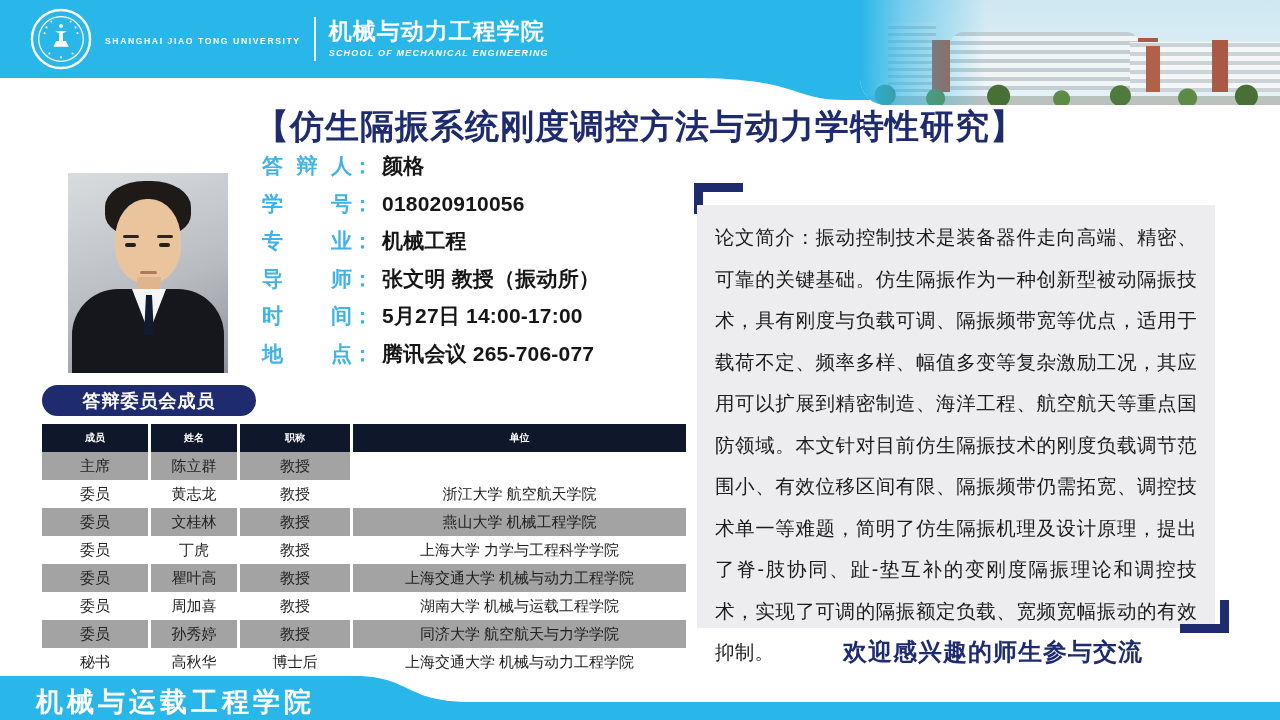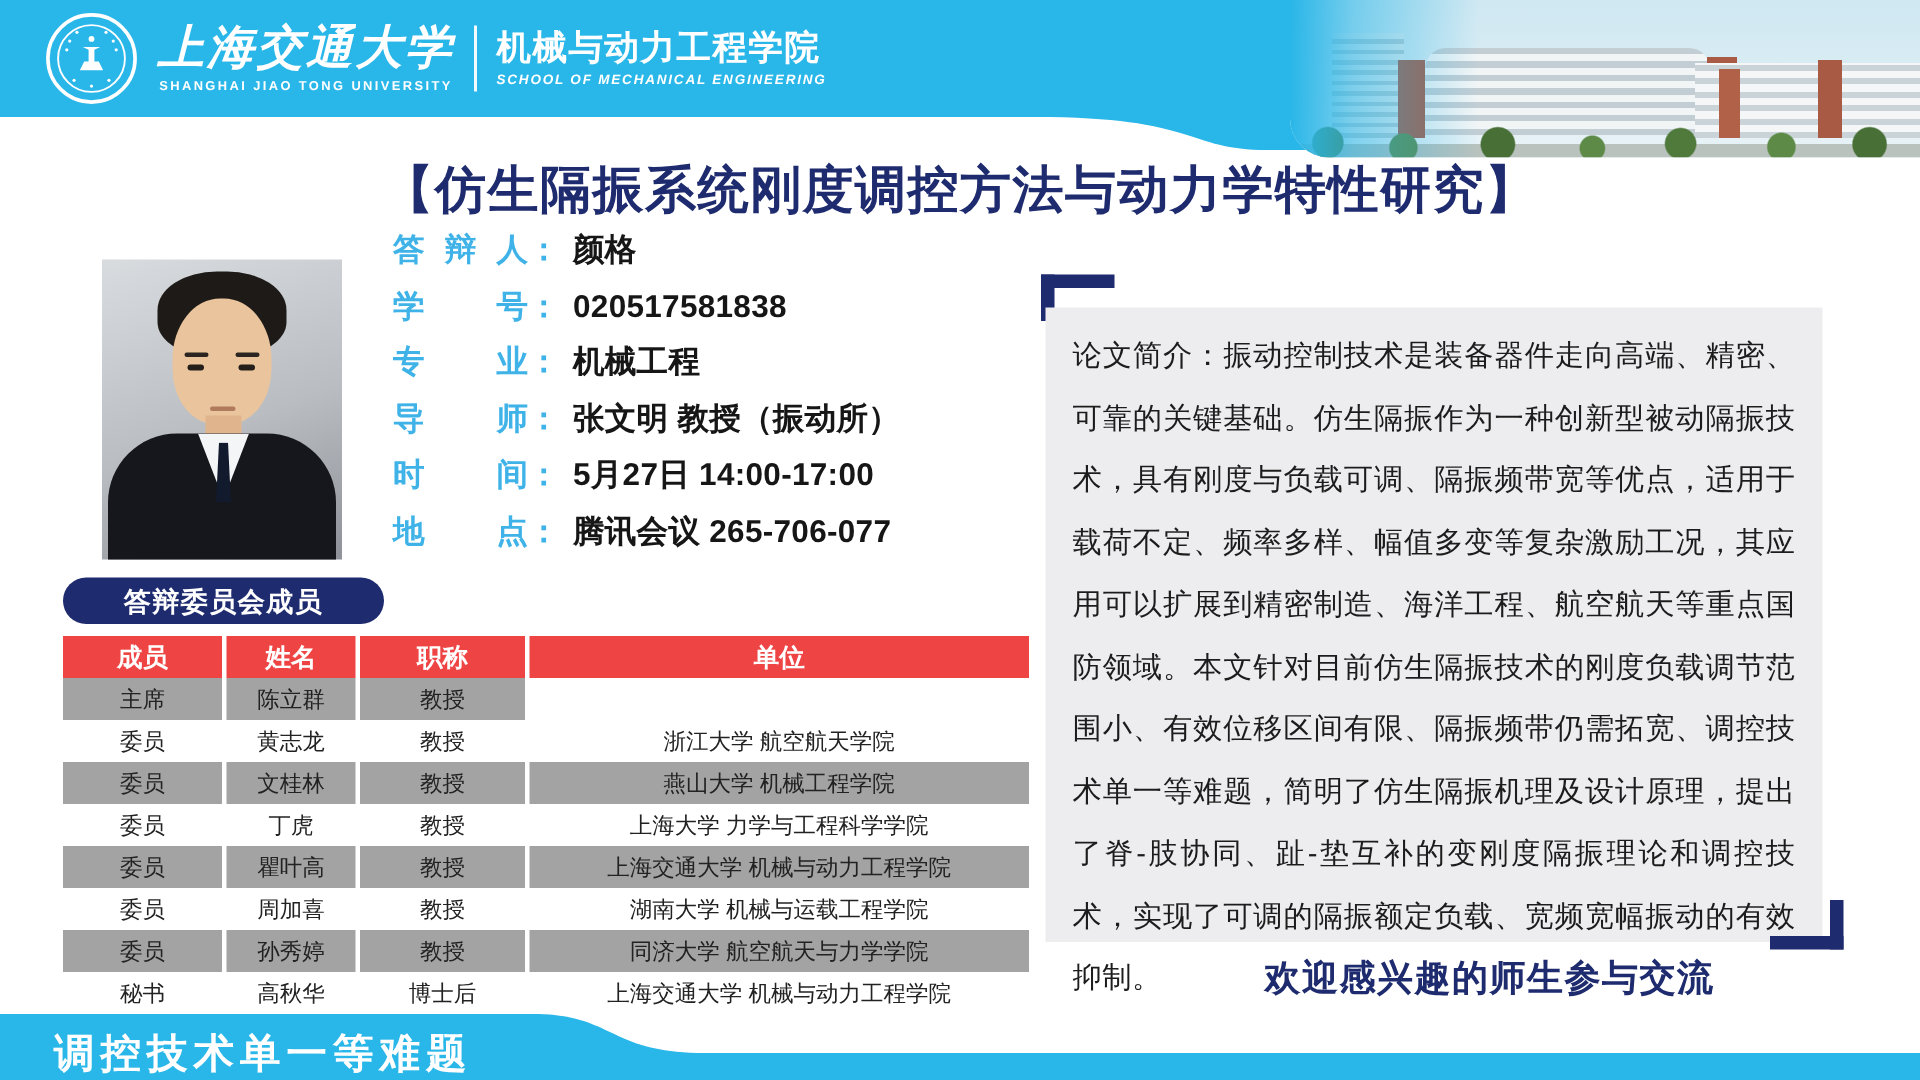--- a/index.html
+++ b/index.html
@@ -66,21 +66,21 @@
     text-align:justify;text-align-last:justify;}
   .info-colon{font-size:21px;font-weight:bold;color:#3fb3e8;margin-right:9px;}
   .info-val{font-size:21px;font-weight:bold;color:#161616;letter-spacing:.2px;}
   
   .badge{position:absolute;left:42px;top:385px;width:214px;height:31px;border-radius:17px;background:#1e2b6e;
     color:#fff;font-size:18px;font-weight:bold;display:flex;align-items:center;justify-content:center;letter-spacing:1px;}
   
   .tbl{position:absolute;left:42px;top:424px;width:644px;}
   .trow{display:grid;grid-template-columns:106px 86px 110px 1fr;column-gap:3px;height:28px;margin-bottom:0;}
   .tcell{display:flex;align-items:center;justify-content:center;font-size:15px;color:#222;overflow:hidden;white-space:nowrap;}
-  .thead .tcell{background:#ef4444;color:#fff;font-weight:bold;font-size:17px;}
+  .thead .tcell{background:#0f172a;color:#fff;font-weight:bold;font-size:10px;}
   .trow.odd .tcell{background:#a3a3a3;}
   .trow.even .tcell{background:#ffffff;}
   
   .abs-box{position:absolute;left:697px;top:205px;width:518px;height:423px;background:#ededef;}
   .abs-text{padding:12px 18px 0 18px;font-size:19.5px;line-height:41.5px;color:#1c1c1c;text-align:justify;letter-spacing:.3px;}
   .bracket-tl{position:absolute;left:694px;top:183px;width:40px;height:22px;
     border-left:9px solid #1e2b6e;border-top:9px solid #1e2b6e;}
   .bracket-br{position:absolute;left:1180px;top:600px;width:40px;height:24px;
     border-right:9px solid #1e2b6e;border-bottom:9px solid #1e2b6e;}
   .welcome{position:absolute;left:734px;top:636px;width:518px;text-align:center;
@@ -121,21 +121,20 @@
         <circle cx="22" cy="14" r="1.1"></circle>
       <circle cx="42" cy="14" r="1.1"></circle>
         <circle cx="47" cy="20" r="1.1"></circle>
         <circle cx="49" cy="26" r="1.1"></circle>
       <circle cx="20" cy="47" r="1.1"></circle>
         <circle cx="32" cy="51" r="1.1"></circle>
         <circle cx="44" cy="47" r="1.1"></circle>
     </g>
   </svg>
   <div class="univ-block">
-    <div class="univ-cn">上海交通大学</div>
     <div class="univ-en">SHANGHAI JIAO TONG UNIVERSITY</div>
   </div>
   <div class="hdr-divider"></div>
   <div class="school-block">
     <div class="school-cn">机械与动力工程学院</div>
     <div class="school-en">SCHOOL OF MECHANICAL ENGINEERING</div>
   </div>
 </div>
 
 <div class="main-title">【仿生隔振系统刚度调控方法与动力学特性研究】</div>
@@ -156,21 +155,21 @@
 
 <div class="info">
   <div class="info-line">
     <span class="info-lbl">答辩人</span>
       <span class="info-colon">：</span>
       <span class="info-val">颜格</span>
   </div>
   <div class="info-line">
     <span class="info-lbl">学号</span>
       <span class="info-colon">：</span>
-      <span class="info-val">020517581838</span>
+      <span class="info-val">018020910056</span>
   </div>
   <div class="info-line">
     <span class="info-lbl">专业</span>
       <span class="info-colon">：</span>
       <span class="info-val">机械工程</span>
   </div>
   <div class="info-line">
     <span class="info-lbl">导师</span>
       <span class="info-colon">：</span>
       <span class="info-val">张文明 教授（振动所）</span>
@@ -249,13 +248,13 @@
 <div class="abs-box">
   <div class="abs-text">论文简介：振动控制技术是装备器件走向高端、精密、可靠的关键基础。仿生隔振作为一种创新型被动隔振技术，具有刚度与负载可调、隔振频带宽等优点，适用于载荷不定、频率多样、幅值多变等复杂激励工况，其应用可以扩展到精密制造、海洋工程、航空航天等重点国防领域。本文针对目前仿生隔振技术的刚度负载调节范围小、有效位移区间有限、隔振频带仍需拓宽、调控技术单一等难题，简明了仿生隔振机理及设计原理，提出了脊-肢协同、趾-垫互补的变刚度隔振理论和调控技术，实现了可调的隔振额定负载、宽频宽幅振动的有效抑制。</div>
 </div>
 <div class="bracket-br"></div>
 
 <div class="welcome">欢迎感兴趣的师生参与交流</div>
 
 <svg class="footer-band" viewBox="0 0 1280 44" preserveAspectRatio="none">
   <path d="M0 0 H355 C410 0 405 26 470 26 H1280 V44 H0 Z" fill="#29b6e8"></path>
 </svg>
-<div class="footer-text">调控技术单一等难题</div>
+<div class="footer-text">机械与运载工程学院</div>
 
 </body></html>

